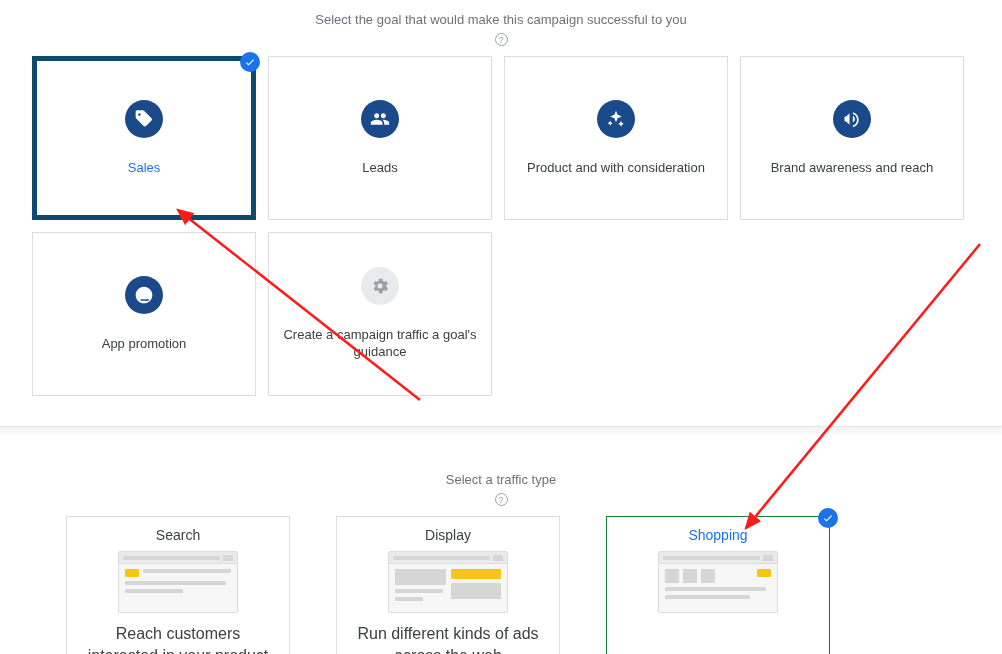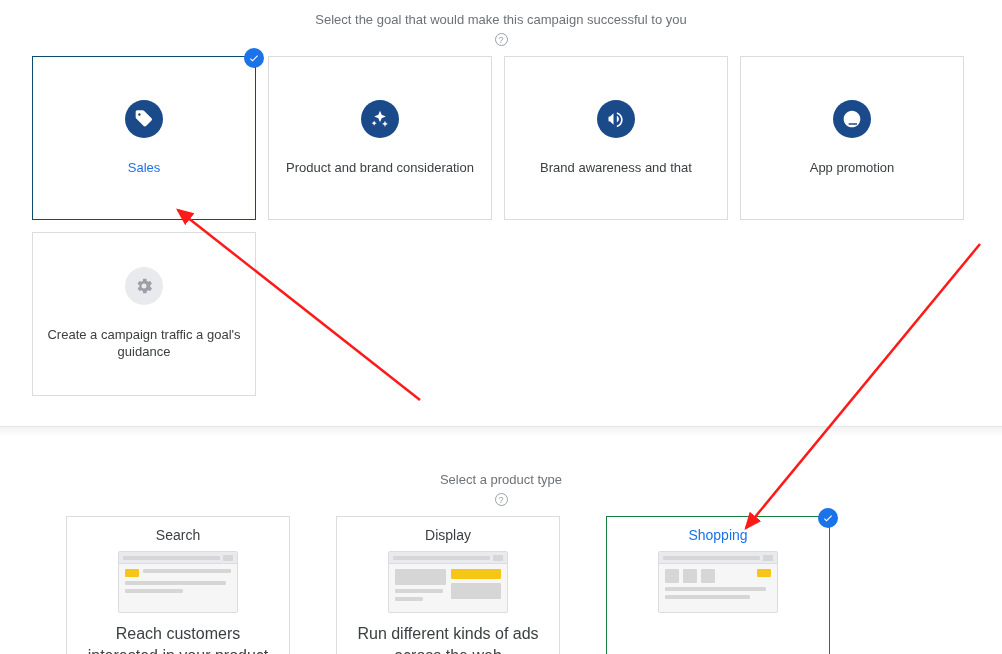--- a/index.html
+++ b/index.html
@@ -43,21 +43,21 @@
     border: 1px solid #dadce0;
     display: flex;
     flex-direction: column;
     align-items: center;
     justify-content: center;
     position: relative;
     cursor: pointer;
     background: #fff;
   }
   .goal-card.selected {
-    border: 1px solid #0c4a6e;
+    border: 5px solid #0c4a6e;
   }
   .goal-icon {
     width: 38px; height: 38px;
     border-radius: 50%;
     background: #1a4a8a;
     display: flex;
     align-items: center;
     justify-content: center;
     margin-bottom: 22px;
   }
@@ -183,38 +183,46 @@
           </svg>
       </div>
       <div class="goal-icon">
         <svg width="20" height="20" viewBox="0 0 24 24">
             <path fill="#fff" d="M21 11l-9-9c-.4-.4-.9-.6-1.4-.6H4C2.9 1.4 2 2.3 2 3.4v6.6c0 .5.2 1 .6 1.4l9 9c.8.8 2 .8 2.8 0l6.6-6.6c.8-.8.8-2 0-2.8zM6.5 8C5.7 8 5 7.3 5 6.5S5.7 5 6.5 5 8 5.7 8 6.5 7.3 8 6.5 8z"></path>
           </svg>
       </div>
       <div class="goal-label">Sales</div>
     </div>
 
+    <div class="goal-card">
+      <div class="goal-icon">
+        <svg width="20" height="20" viewBox="0 0 24 24">
+            <path fill="#fff" d="M16 11c1.7 0 3-1.3 3-3s-1.3-3-3-3-3 1.3-3 3 1.3 3 3 3zm-8 0c1.7 0 3-1.3 3-3S9.7 5 8 5 5 6.3 5 8s1.3 3 3 3zm0 2c-2.3 0-7 1.2-7 3.5V19h14v-2.5c0-2.3-4.7-3.5-7-3.5zm8 0c-.3 0-.6 0-1 .1 1.2.9 2 2 2 3.4V19h6v-2.5c0-2.3-4.7-3.5-7-3.5z"></path>
+          </svg>
+      </div>
+      <div class="goal-label">Leads</div>
+    </div>
 
 
     <div class="goal-card">
       <div class="goal-icon">
         <svg width="20" height="20" viewBox="0 0 24 24">
             <path fill="#fff" d="M12 2l2 5 5 2-5 2-2 5-2-5-5-2 5-2 2-5zm6 12l1 2.5L21.5 18 19 19l-1 2.5L17 19l-2.5-1L17 16.5 18 14zM5 14l1 2 2 1-2 1-1 2-1-2-2-1 2-1 1-2z"></path>
           </svg>
       </div>
-      <div class="goal-label">Product and brand consideration</div>
+      <div class="goal-label">Product and with consideration</div>
     </div>
 
     <div class="goal-card">
       <div class="goal-icon">
         <svg width="20" height="20" viewBox="0 0 24 24">
             <path fill="#fff" d="M3 10v4c0 .6.4 1 1 1h1l4 4V5L5 9H4c-.6 0-1 .4-1 1zm12.5 2c0-1.8-1-3.3-2.5-4v8c1.5-.7 2.5-2.2 2.5-4zM13 4v2.1c2.9.9 5 3.5 5 6.9s-2.1 6-5 6.9V22c4-.9 7-4.5 7-9s-3-8.1-7-9z"></path>
           </svg>
       </div>
-      <div class="goal-label">Brand awareness and that</div>
+      <div class="goal-label">Brand awareness and reach</div>
     </div>
 
     <div class="goal-card">
       <div class="goal-icon">
         <svg width="20" height="20" viewBox="0 0 24 24">
             <path fill="#fff" d="M12 2C6.5 2 2 6.5 2 12s4.5 10 10 10 10-4.5 10-10S17.5 2 12 2zm1 13l4-4h-3V6h-2v5H9l4 4zm-5 2h10v2H8v-2z"></path>
           </svg>
       </div>
       <div class="goal-label">App promotion</div>
     </div>
@@ -228,21 +236,21 @@
       <div class="goal-label">Create a campaign traffic a goal's guidance</div>
     </div>
 
   </div>
 </div>
 
 <div class="divider-shadow"></div>
 
 <div class="section2">
   <div class="section-label">
-    <span>Select a product type</span>
+    <span>Select a traffic type</span>
     <span class="help-icon">?</span>
   </div>
 
   <div class="type-grid">
 
     <div class="type-card">
       <div class="type-title">Search</div>
       <div class="thumb">
         <div class="thumb-bar">
             <div class="dotbar"></div>

